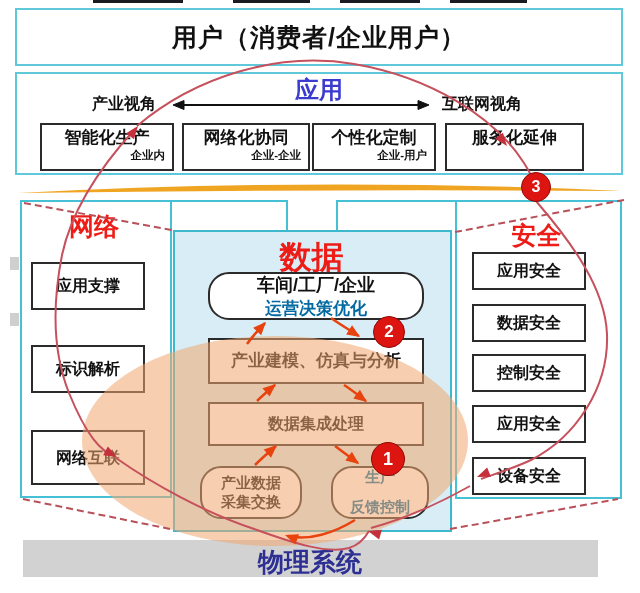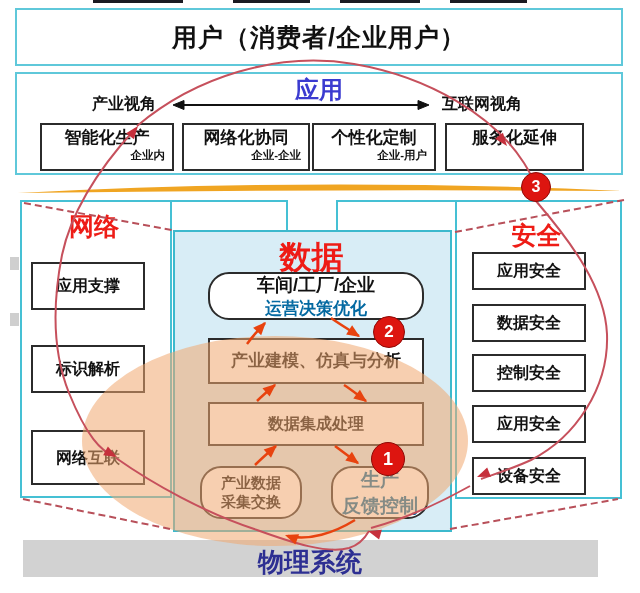--- a/index.html
+++ b/index.html
@@ -113,21 +113,21 @@
   <div class="abs wbox dbox twoline" style="top:272px;height:44px;">
     <div style="font-size:18px;">车间/工厂/企业</div>
     <div class="dline-red" style="font-size:17px;">运营决策优化</div>
   </div>
   <div class="abs wbox dbox" style="top:338px;height:42px;line-height:42px;font-size:17px;">产业建模、仿真与分析</div>
   <div class="abs wbox dbox" style="top:402px;height:40px;line-height:40px;font-size:16px;">数据集成处理</div>
   <div class="abs wbox twoline" style="left:200px;top:466px;width:98px;height:49px;font-size:15px;">
     <div>产业数据</div>
     <div>采集交换</div>
   </div>
-  <div class="abs wbox twoline dline-red" style="left:331px;top:466px;width:94px;height:49px;font-size:19px;">
+  <div class="abs wbox twoline dline-red" style="left:331px;top:466px;width:94px;height:49px;font-size:15px;justify-content:space-between;">
     <div>生产</div>
     <div>反馈控制</div>
   </div>
 
   <div class="abs wbox sec-box" style="top:252px;">应用安全</div>
   <div class="abs wbox sec-box" style="top:304px;">数据安全</div>
   <div class="abs wbox sec-box" style="top:354px;">控制安全</div>
   <div class="abs wbox sec-box" style="top:405px;">应用安全</div>
   <div class="abs wbox sec-box" style="top:457px;">设备安全</div>
 

